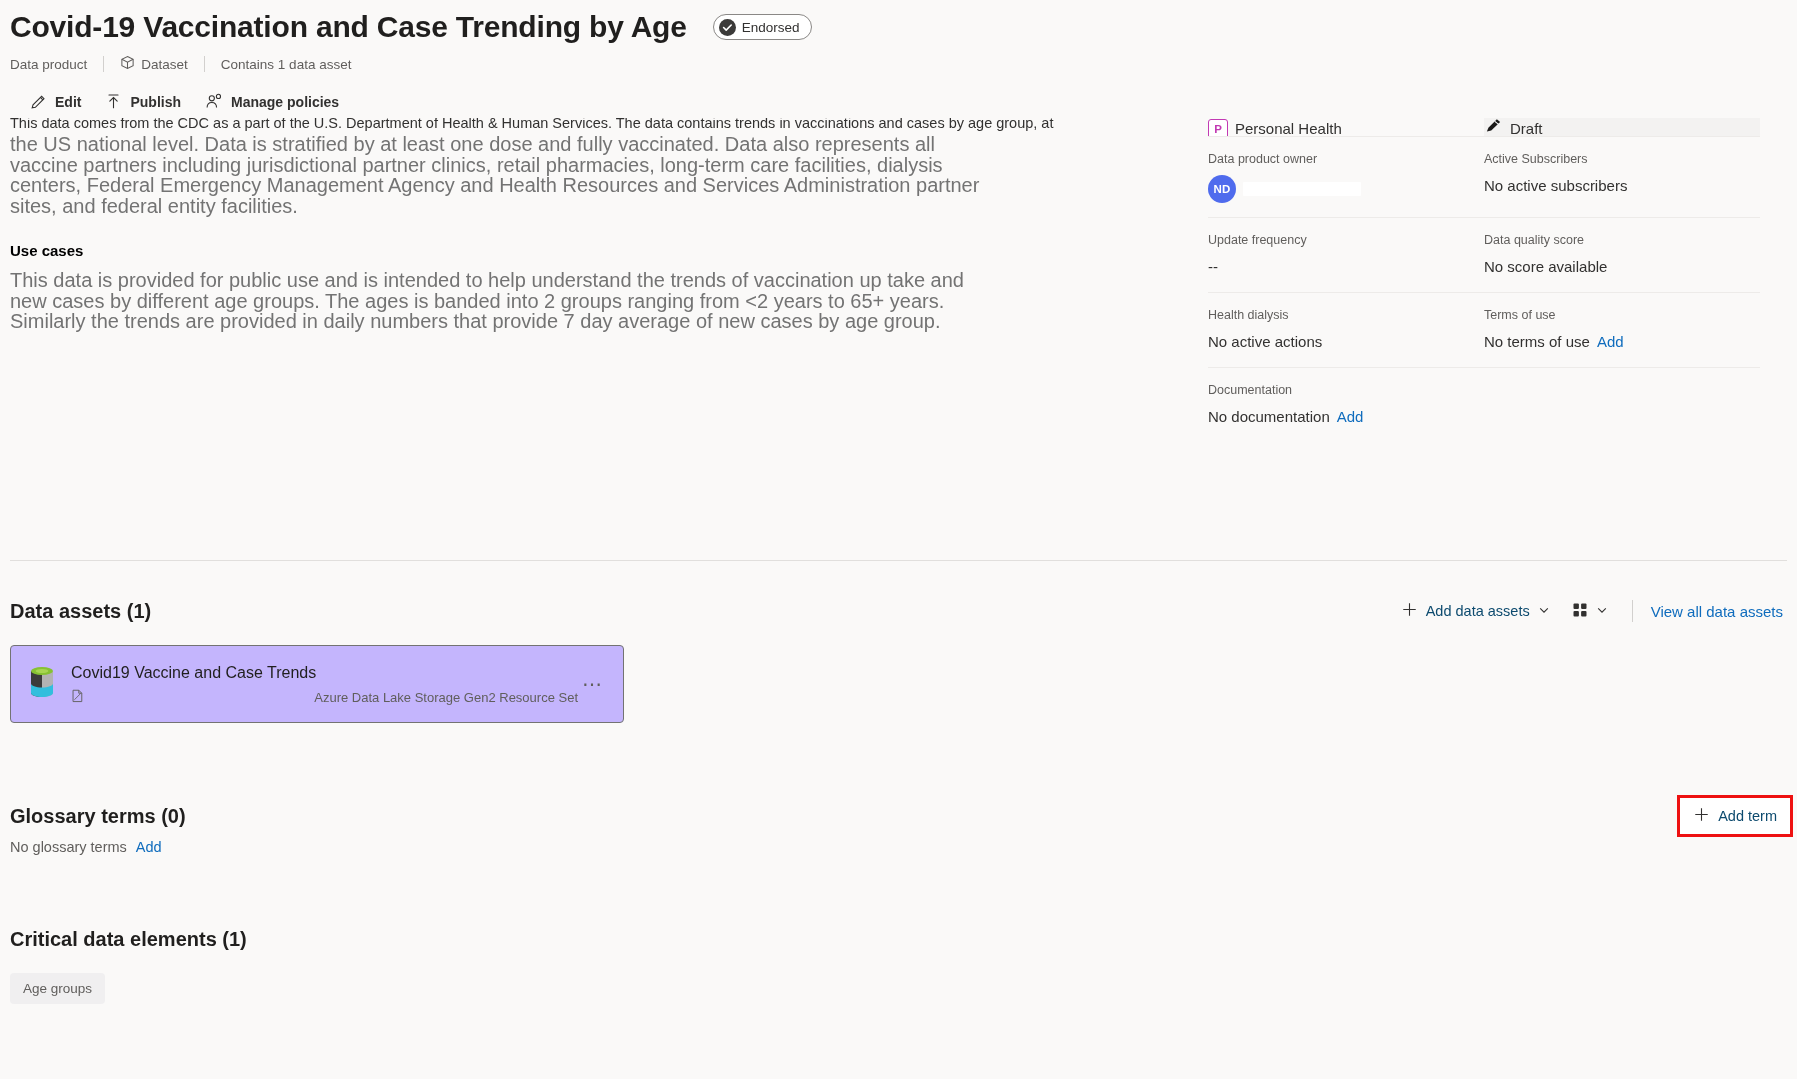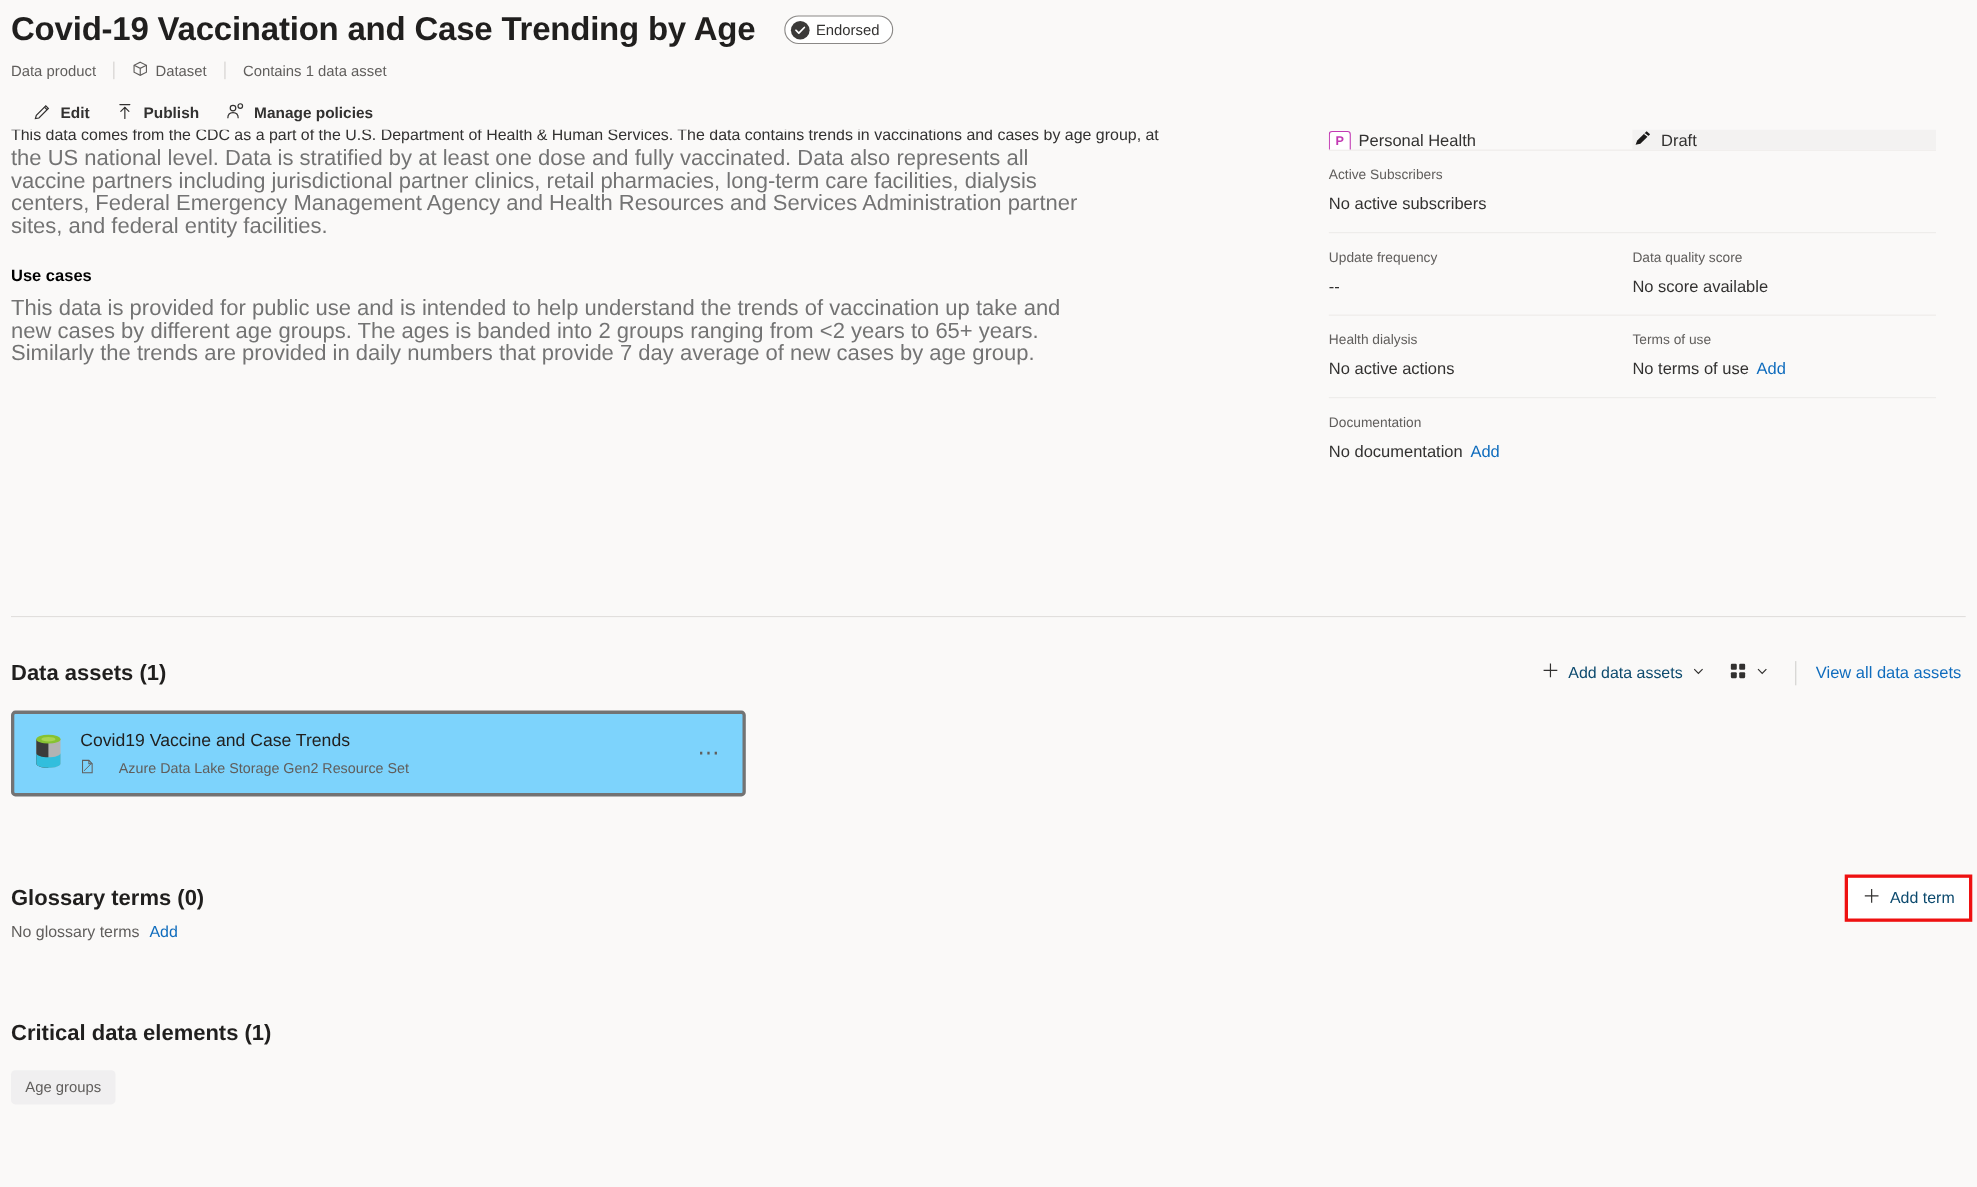--- a/index.html
+++ b/index.html
@@ -286,24 +286,24 @@
     font-size: 15px;
     cursor: pointer;
     padding: 6px 4px;
     font-family: "Liberation Sans", sans-serif;
     white-space: nowrap;
   }
 
   
   .asset-card {
     margin-top: 18px;
-    width: 668px;
+    width: 614px;
     height: 78px;
-    background: #7dd3fc;
-    border: 3px solid #737373;
+    background: #c4b5fd;
+    border: 1px solid #737373;
     border-radius: 4px;
     display: flex;
     align-items: center;
     padding: 0 16px 0 16px;
     cursor: pointer;
     position: relative;
   }
   .asset-icon { width: 30px; flex: 0 0 auto; margin-right: 14px; }
   .asset-text { flex: 1 1 auto; min-width: 0; }
   .asset-name {
@@ -314,20 +314,21 @@
     overflow: hidden;
     text-overflow: ellipsis;
   }
   .asset-sub {
     display: flex;
     align-items: center;
     gap: 22px;
     font-size: 13px;
     color: #605e5c;
     margin-top: 5px;
+    justify-content: space-between;
   }
   .more-dots {
     font-size: 20px;
     color: #605e5c;
     letter-spacing: 1px;
     line-height: 10px;
     padding: 6px 4px;
     cursor: pointer;
     align-self: center;
   }
@@ -469,20 +470,27 @@
               </svg>
             </span>
             <span>Draft</span>
           </div>
         </div>
       </div>
 
       <div class="field-grid">
         <hr class="hr-light">
 
+        <div class="field">
+          <div class="field-label">Data product owner</div>
+          <div class="field-value">
+            <span class="avatar">ND</span>
+            <span class="redacted"></span>
+          </div>
+        </div>
 
         <div class="field right-cell">
           <div class="field-label">Active Subscribers</div>
           <div class="field-value">No active subscribers</div>
         </div>
 
         <hr class="hr-light">
 
         <div class="field">
           <div class="field-label">Update frequency</div>

